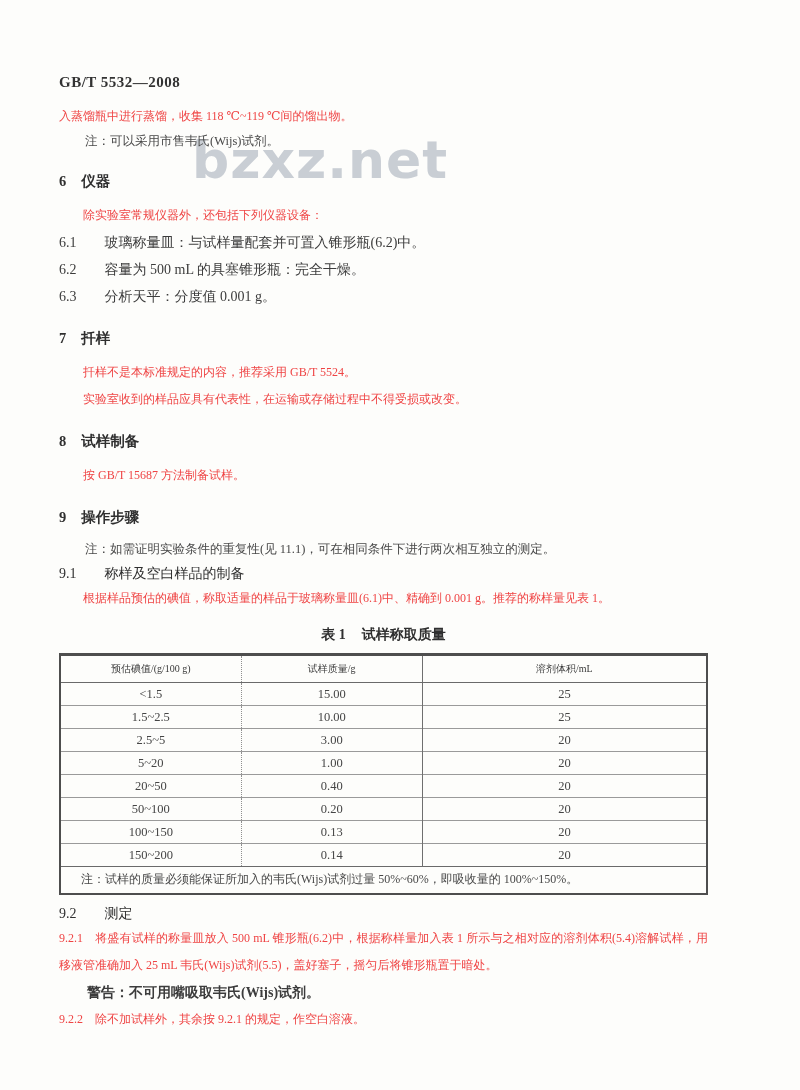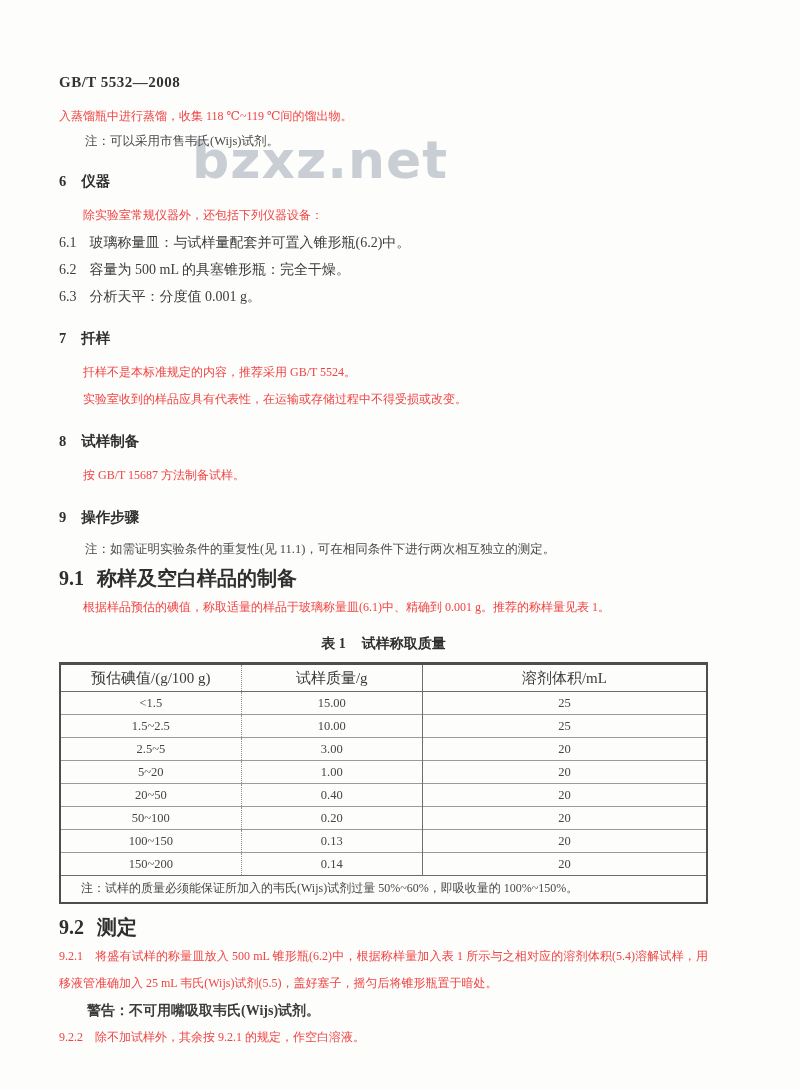--- a/index.html
+++ b/index.html
@@ -50,27 +50,27 @@
     padding-left: 26px;
     color: #484848;
   }
   h3.sec {
     font-size: 14.5px;
     font-weight: bold;
     color: #2f2f2f;
     margin: 19px 0 11px 0;
   }
   h4.subsec {
-    font-size: 20px;
-    font-weight: bold;
+    font-size: 14px;
+    font-weight: normal;
     color: #2f2f2f;
     margin: 4px 0 2px 0;
   }
   .hnum { margin-right: 15px; }
-  .snum { margin-right: 13px; }
+  .snum { margin-right: 28px; }
   p.item {
     font-size: 14px;
     line-height: 27px;
   }
   .pnum { margin-right: 12px; }
   p.warning {
     font-weight: bold;
     text-indent: 2em;
     font-size: 14px;
     line-height: 27px;
@@ -88,21 +88,21 @@
     border-collapse: collapse;
     table-layout: fixed;
     border: 2px solid #4e4e4e;
     border-top-width: 3px;
   }
   table.sample col.c1 { width: 28%; }
   table.sample col.c2 { width: 28%; }
   table.sample col.c3 { width: 44%; }
   table.sample th {
     height: 28px;
-    font-size: 15px;
+    font-size: 10px;
     font-weight: normal;
     color: #3a3a3a;
     border-bottom: 1.5px solid #6a6a6a;
     text-align: center;
   }
   table.sample td {
     height: 23px;
     font-size: 12.5px;
     color: #454545;
     text-align: center;

